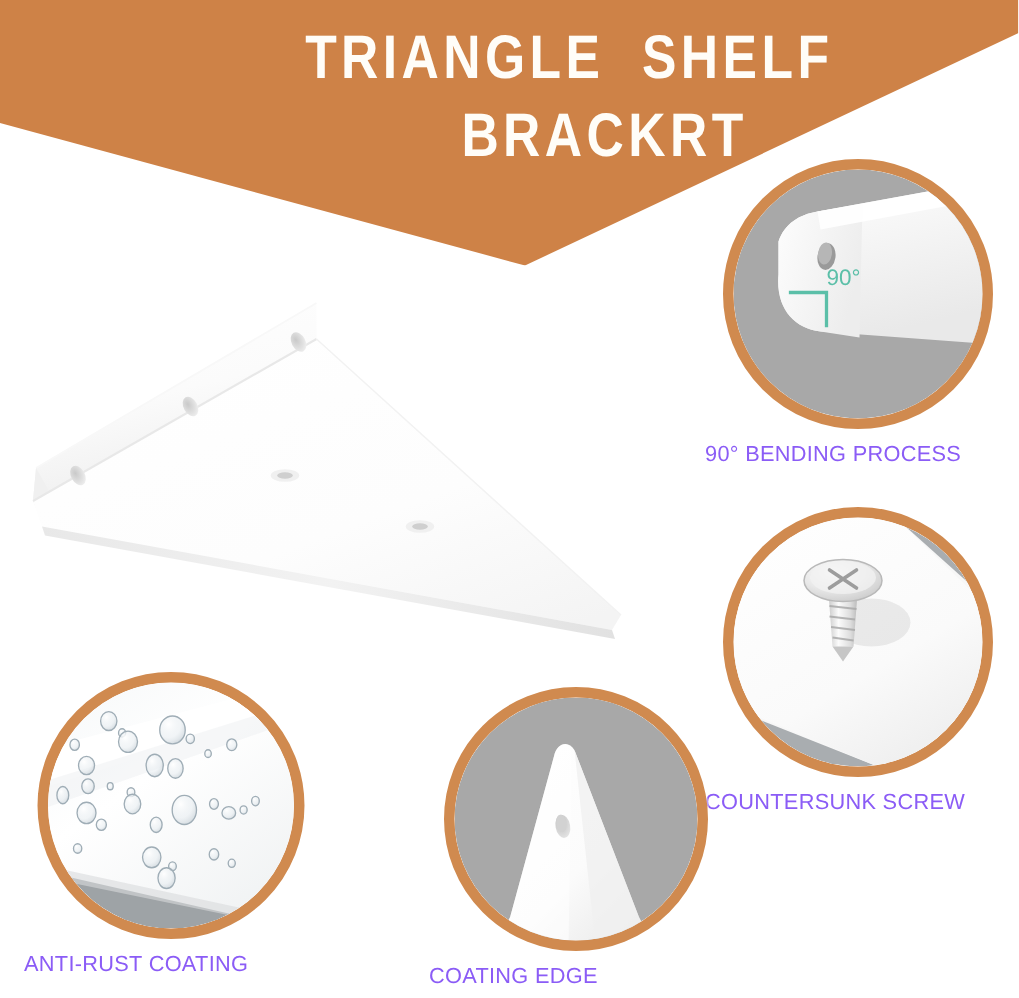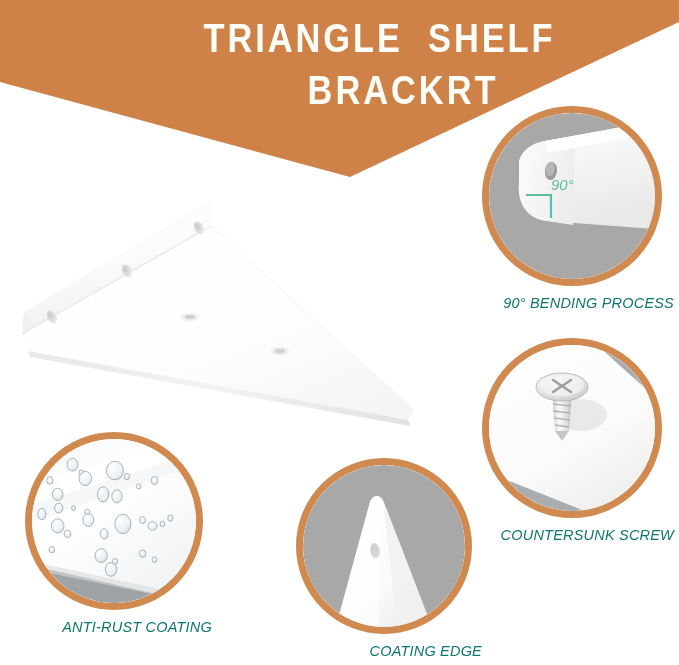--- a/index.html
+++ b/index.html
@@ -45,21 +45,20 @@
   
   #hero-bracket {
     position: absolute; left: 8px; top: 186px;
     width: 420px; height: 240px;
   }
   #hero-bracket svg { display: block; width: 100%; height: 100%; }
 
   
   .feature {
     position: absolute;
-    font-style: italic;
   }
   .circle {
     position: relative;
     border-radius: 50%;
     overflow: hidden;
     box-sizing: border-box;
     border: 7px solid #d08a4f;
     background: #ffffff;
     box-shadow: 0 0 0 1px rgba(255,255,255,0.4);
   }
@@ -72,37 +71,37 @@
     content: "";
     position: absolute;
     inset: -7px;
     border-radius: 50%;
     border: 1.5px solid rgba(150, 205, 190, 0.85);
     pointer-events: none;
     box-sizing: border-box;
   }
   .feature-label {
     margin-top: 9px;
-    text-align: right;
-    color: #0f766e;
+    text-align: left;
+    color: #8b5cf6;
     font-family: "Liberation Sans", sans-serif;
     font-size: 14.5px;
     font-weight: 400;
     letter-spacing: 0.2px;
     white-space: nowrap;
   }
 
   
   #feature-bending   { left: 470px; top: 106px; width: 204px; }
   #feature-bending .circle { width: 180px; height: 180px; margin: 0 auto; }
 
   #feature-screw     { left: 470px; top: 338px; width: 204px; }
   #feature-screw .circle { width: 180px; height: 180px; margin: 0 auto; }
 
-  #feature-antirust  { left: 16px;  top: 432px; width: 196px; }
+  #feature-antirust  { left: 16px;  top: 448px; width: 196px; }
   #feature-antirust .circle { width: 178px; height: 178px; margin: 0 auto; }
 
   #feature-smooth    { left: 286px; top: 458px; width: 196px; }
   #feature-smooth .circle { width: 176px; height: 176px; margin: 0 auto; }
 
   .fill-svg { position: absolute; inset: 0; width: 100%; height: 100%; display: block; }
 </style>
 </head>
 <body>
 

